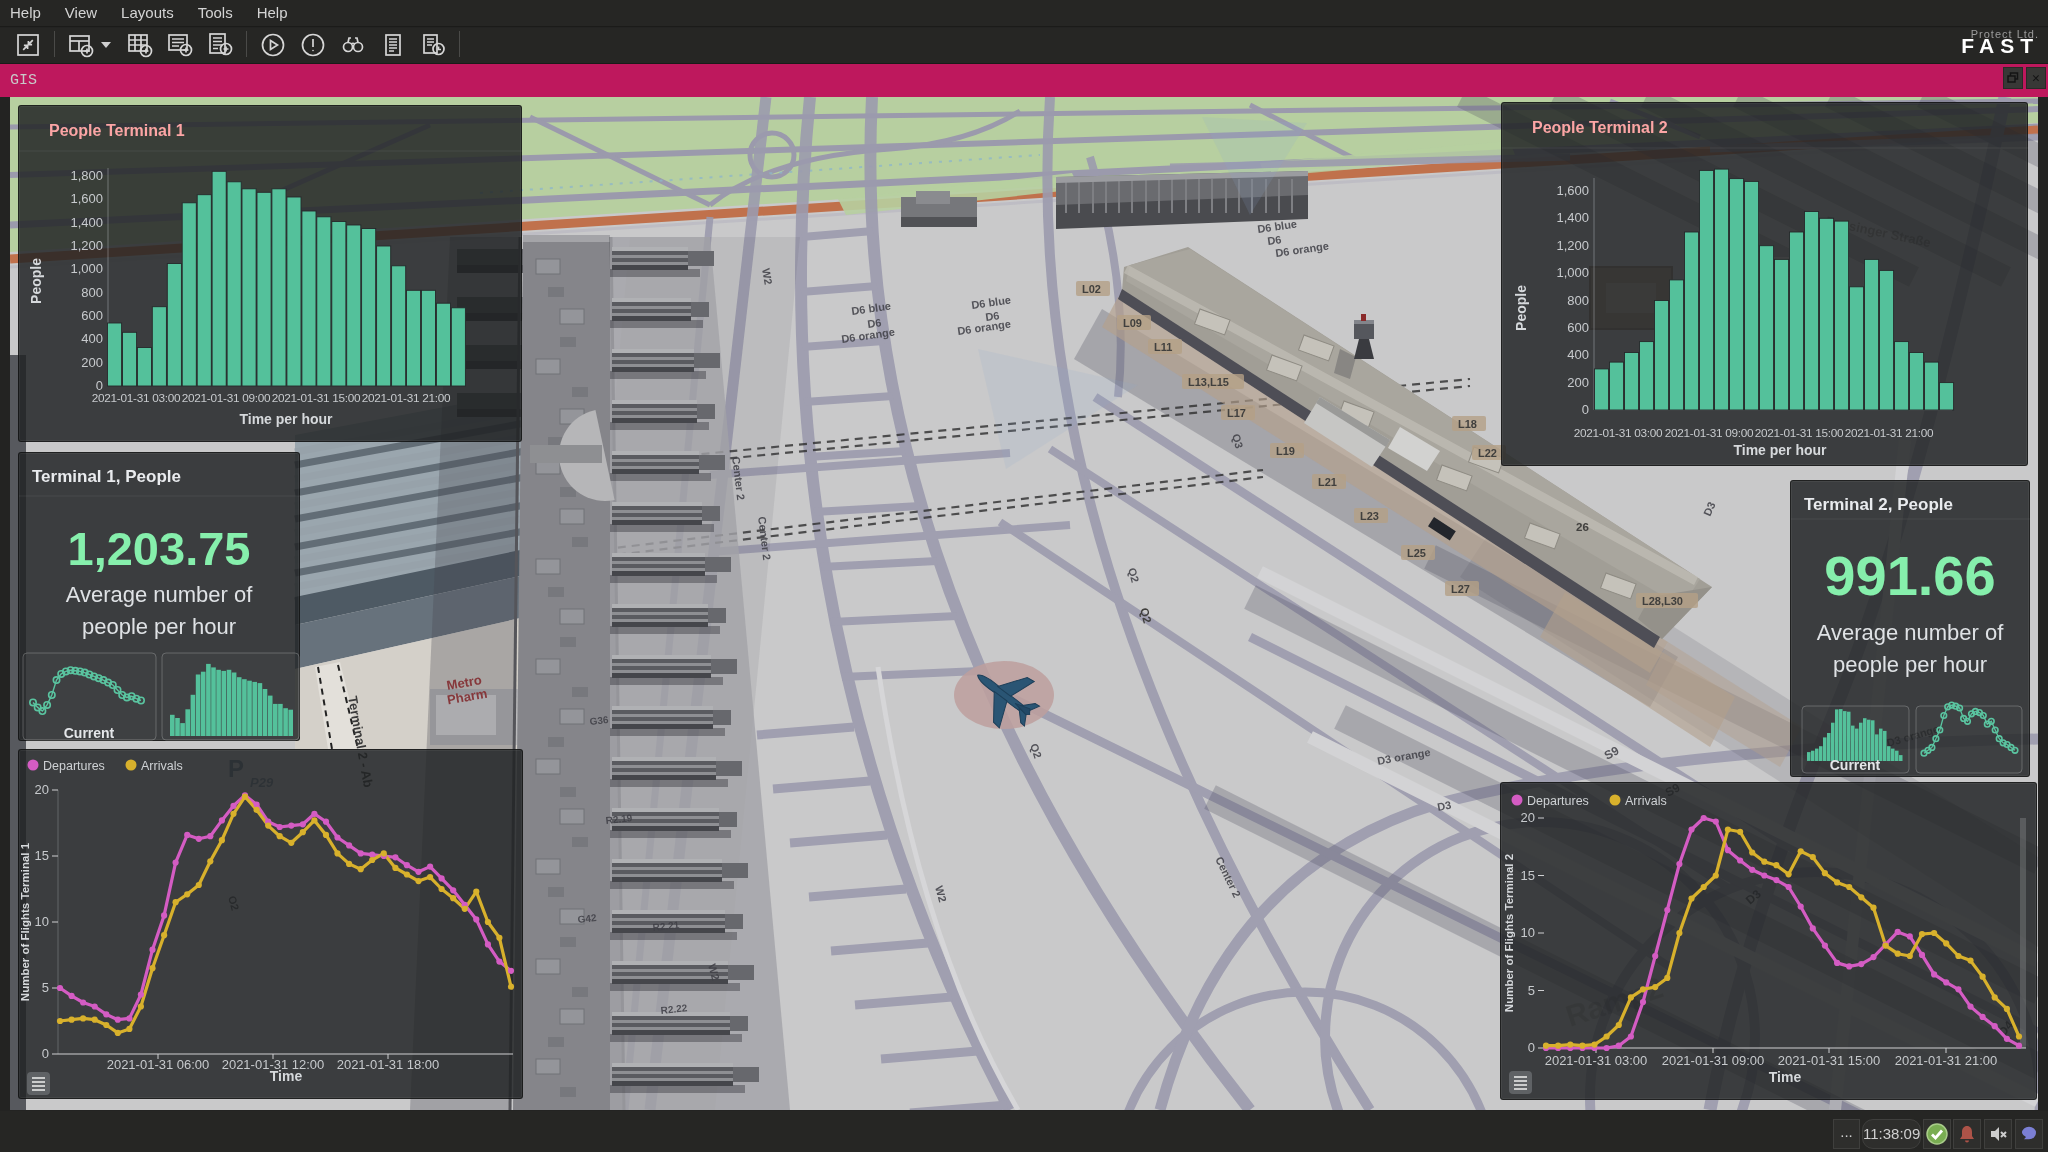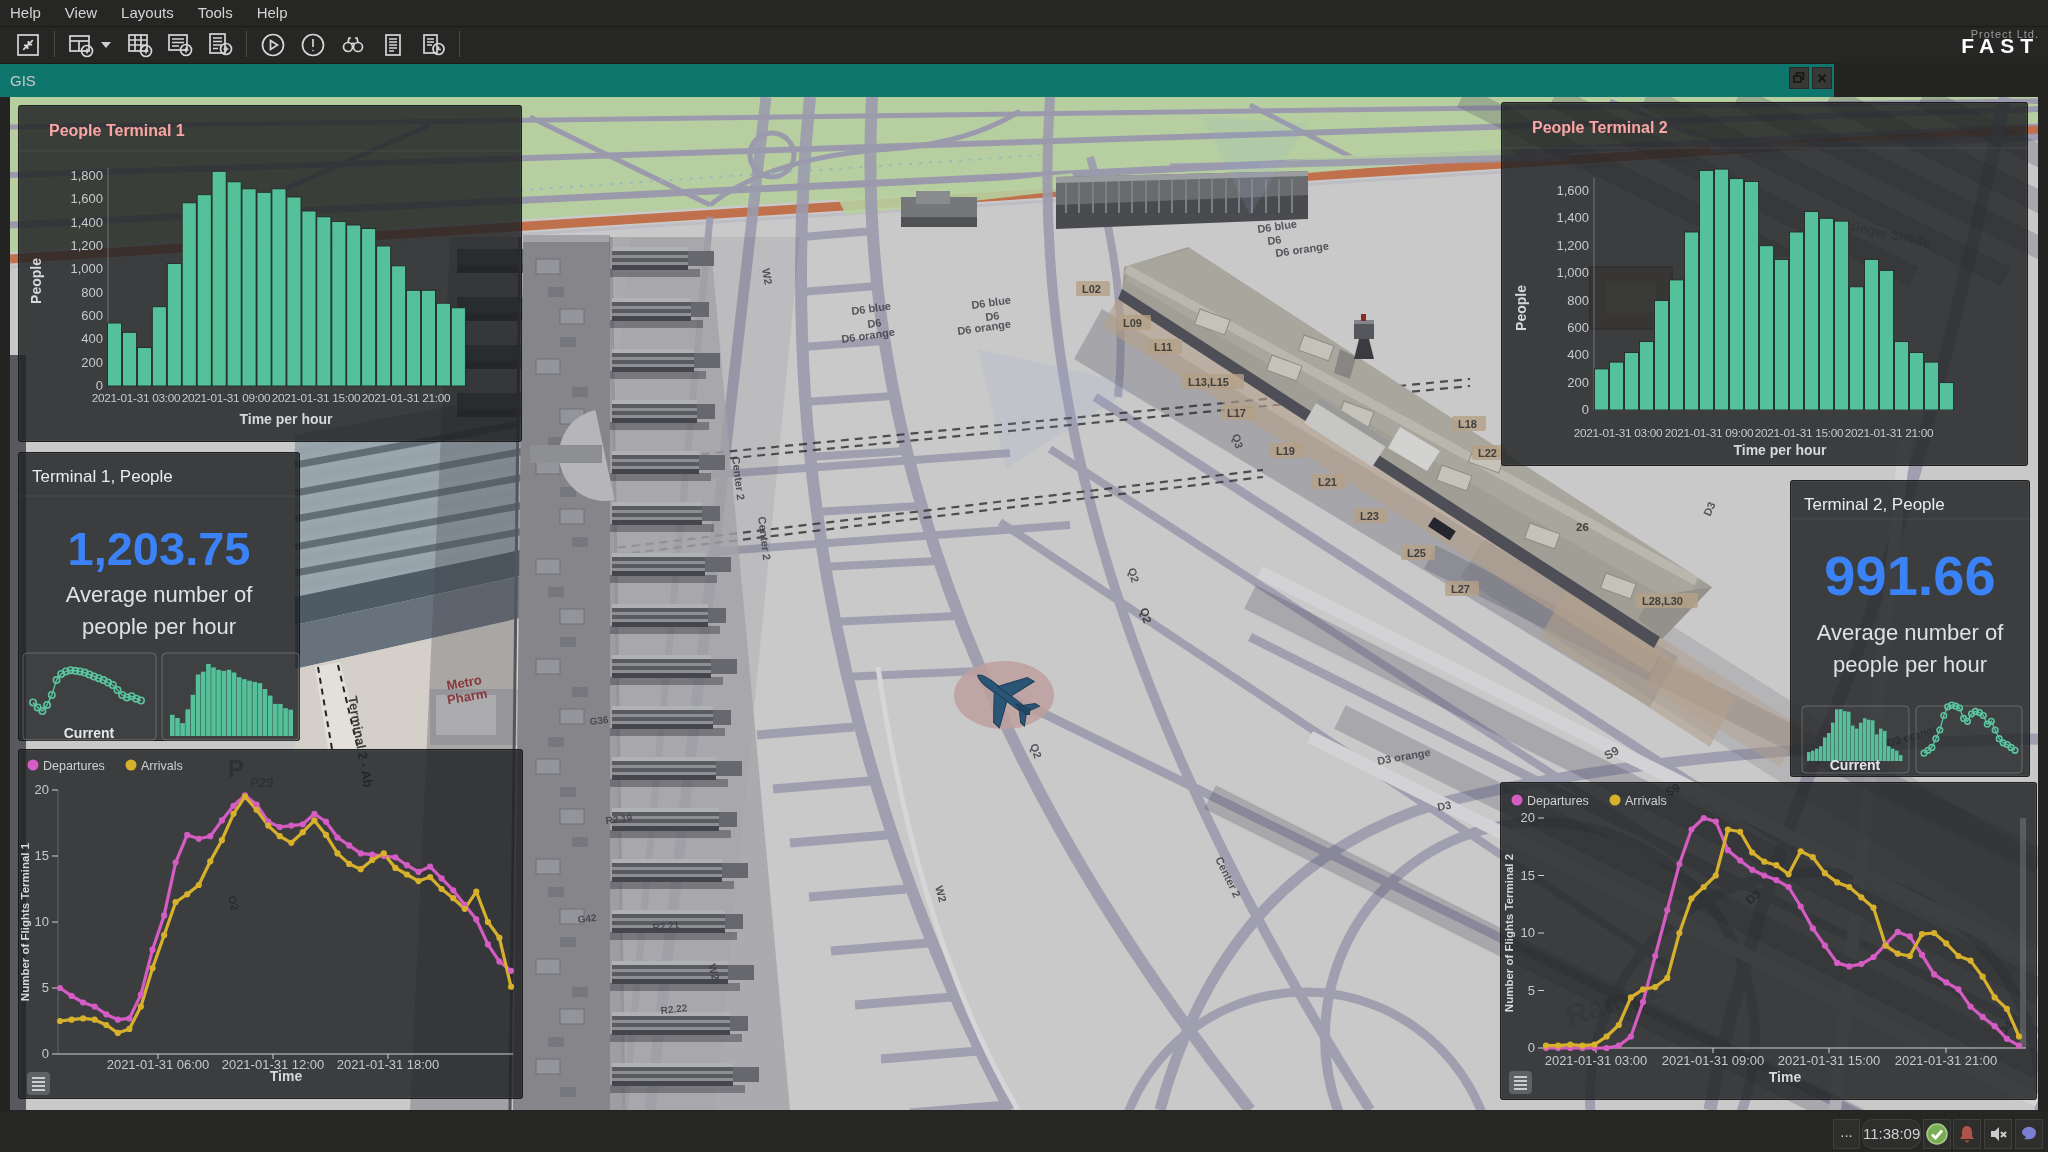--- a/index.html
+++ b/index.html
@@ -6,43 +6,43 @@
   font-family:"Liberation Sans", sans-serif; }
 #menubar { position:absolute; left:0; top:0; width:2048px; height:27px; background:#262624;
   color:#d4d4d4; font-size:15px; border-bottom:1px solid #1b1b19; }
 #menubar span { display:inline-block; padding:4px 12px 0 12px; }
 #toolbar { position:absolute; left:0; top:28px; width:2048px; height:35px; background:#262624; }
 .tbtn { display:inline-block; width:34px; height:32px; margin:1px 3px; vertical-align:top; }
 #toolbar { padding-left:8px; }
 .tbi { width:30px; height:30px; margin:1px 2px; }
 .caret { display:inline-block; width:0; height:0; border-left:5px solid transparent; border-right:5px solid transparent; border-top:6px solid #cfcfcf; vertical-align:top; margin:14px 9px 0 0;}
 .sep { display:inline-block; width:1px; height:26px; background:#4a4a48; margin:3px 6px; vertical-align:top; }
-#gisbar { position:absolute; left:0; top:63px; width:1834px; height:34px; background:#0f766e;
-  color:#c9c9c9; font-size:15px; border-top:1px solid #1b1b19; }
+#gisbar { position:absolute; left:0; top:63px; width:2048px; height:34px; background:#be185d;
+  color:#c9c9c9; font-size:15px; border-top:1px solid #1b1b19;font-family:Liberation Mono, monospace; }
 #gisbar .t { position:absolute; left:10px; top:8px; }
 .dockbtn { position:absolute; top:3px; width:20px; height:22px; background:#383836; border:1px solid #2a2a28;
   color:#141414; text-align:center; font-size:13px; font-weight:bold; line-height:21px; }
 #brand { position:absolute; right:9px; top:29px; text-align:right; line-height:11px; }
 #brand .p { color:#9a9a9a; font-size:11px; letter-spacing:1px; }
 #brand .f { color:#ffffff; font-size:21px; font-weight:bold; letter-spacing:6px; }
 #mapwrap { position:absolute; left:10px; top:97px; width:2028px; height:1013px; background:#c9c9ca; }
 #statusbar { position:absolute; left:0; top:1111px; width:2048px; height:41px; background:#262624; }
 .sbox { position:absolute; top:8px; height:30px; background:#2e2e2c; border:1px solid #3f3f3d;
   color:#cfcfcf; text-align:center; }
 .panel { position:absolute; background:rgba(32,34,36,0.84); border:1px solid rgba(10,10,10,0.55);
   box-shadow:0 0 0 1px rgba(255,255,255,0.05) inset; border-radius:3px; color:#e9ebee; }
 .ptitle { position:absolute; left:30px; top:16px; font-size:16px; font-weight:bold; color:#fca5a5; }
-.ctitle { position:absolute; left:13px; top:14px; font-size:17px; font-weight:normal; color:#e9ebee; }
+.ctitle { position:absolute; left:13px; top:14px; font-size:17px; font-weight:bold; color:#e9ebee; }
 .ax { font-size:13px; fill:#c7cacd; }
 .ax2 { font-size:11.8px; fill:#c7cacd; letter-spacing:-0.3px; }
 .axl { font-size:12.5px; fill:#ced1d4; }
 .axt { font-size:14px; font-weight:bold; fill:#d6d9dc; }
 .axt2 { font-size:11.5px; font-weight:bold; fill:#d6d9dc; }
 .cur { font-size:14px; font-weight:bold; fill:#e4e6e9; }
-.bignum { position:absolute; width:100%; text-align:center; font-weight:600; color:#3b82f6; }
+.bignum { position:absolute; width:100%; text-align:center; font-weight:600; color:#86efac; }
 .subt { position:absolute; width:100%; text-align:center; color:#dfe2e5; font-size:22px; line-height:32px; }
 .panel > svg, #map { display:block; position:absolute; left:0; top:0; }
 .ico { position:static; display:inline-block; vertical-align:top; }
 </style></head>
 <body>
 <div id="menubar"><span style="padding-left:10px">Help</span><span>View</span><span>Layouts</span><span>Tools</span><span>Help</span></div>
 <div id="toolbar"><div class="tbtn"><svg class="tbi" viewBox="0 0 30 30">
         <rect x="5" y="5" width="20" height="20" stroke="#d6d6d6" stroke-width="1.7" fill="none"></rect>
         <path d="M19.8,10.2 L15.4,14.6 M15.4,10.9 L15.4,14.6 L19.1,14.6 M10.2,19.8 L14.6,15.4 M14.6,19.1 L14.6,15.4 L10.9,15.4" stroke="#d6d6d6" stroke-width="1.7" fill="none"></path>
       </svg></div><div class="sep"></div><div class="tbtn"><svg class="tbi" viewBox="0 0 30 30">

